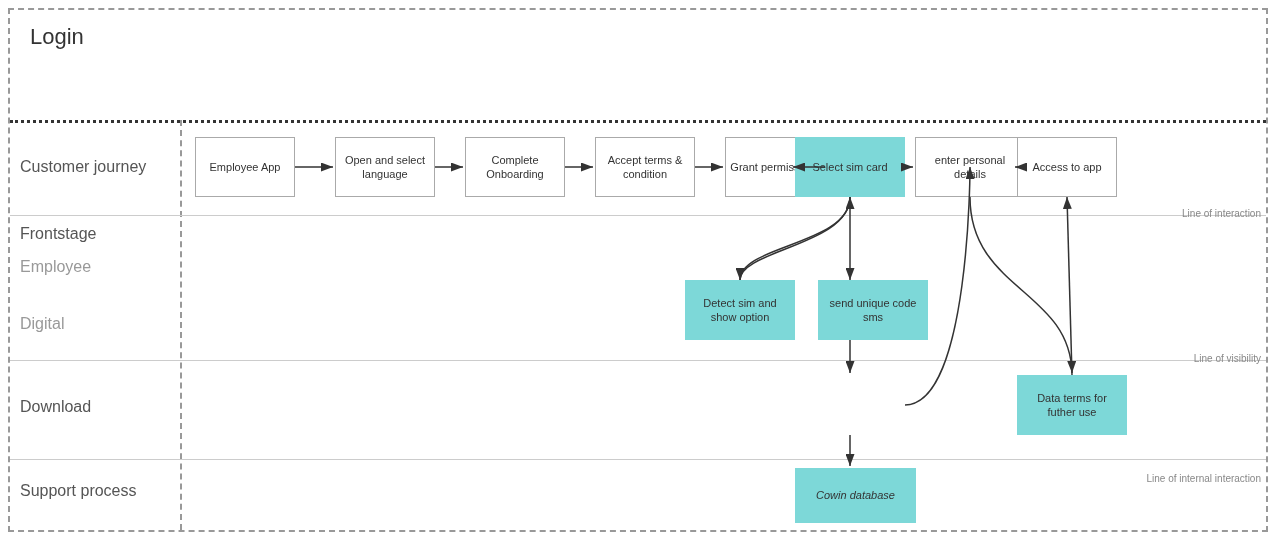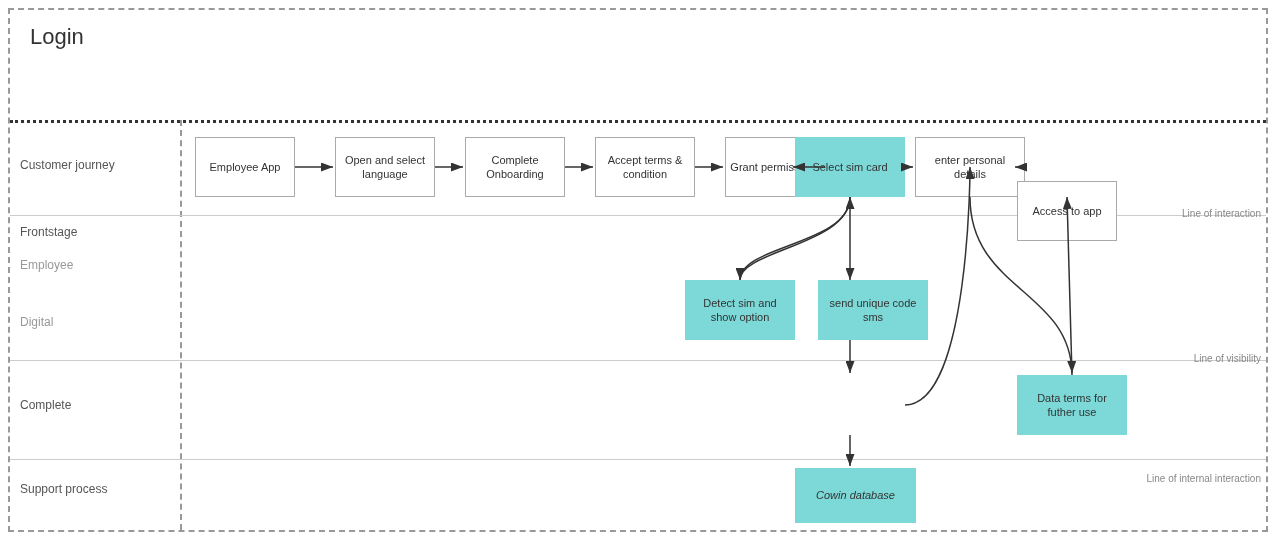--- a/index.html
+++ b/index.html
@@ -46,21 +46,21 @@
       left: 170px;
       width: 0;
       height: calc(100% - 110px);
       border-left: 2px dashed #999;
     }
 
     
     .section-label {
       position: absolute;
       left: 10px;
-      font-size: 12px;
+      font-size: 16px;
       color: #555;
       font-weight: 500;
     }
 
     .section-label.customer-journey { top: 148px; width: 155px; text-align: left; }
     .section-label.frontstage { top: 215px; text-align: right; }
     .section-label.employee { top: 248px; color: #999; }
     .section-label.digital { top: 305px; color: #999; }
     .section-label.backstage { top: 388px; }
     .section-label.support { top: 472px; }
@@ -133,21 +133,21 @@
   <span class="login-title">Login</span>
 
   <div class="dotted-line"></div>
 
   <div class="vert-separator"></div>
 
   <span class="section-label customer-journey">Customer journey</span>
   <span class="section-label frontstage">Frontstage</span>
   <span class="section-label employee">Employee</span>
   <span class="section-label digital">Digital</span>
-  <span class="section-label backstage">Complete</span>
+  <span class="section-label backstage">Download</span>
   <span class="section-label support">Support process</span>
 
   <div class="h-line" style="top: 205px;"></div>
   <div class="h-line" style="top: 350px;"></div>
   <div class="h-line" style="top: 449px;"></div>
 
   <span class="line-label" style="top: 198px;">Line of interaction</span>
   <span class="line-label" style="top: 343px;">Line of visibility</span>
   <span class="line-label" style="top: 463px;">Line of internal interaction</span>
 
@@ -172,21 +172,21 @@
   </div>
 
   <div class="box teal" style="left:785px; top:127px; width:110px; height:60px;">
     <span>Select sim card</span>
   </div>
 
   <div class="box" style="left:905px; top:127px; width:110px; height:60px;">
     <span>enter personal details</span>
   </div>
 
-  <div class="box" style="left:1007px; top:127px; width:100px; height:60px;margin-top:44px;">
+  <div class="box" style="left:1007px; top:127px; width:100px; height:60px;">
     <span>Access to app</span>
   </div>
 
   <div class="box teal" style="left:675px; top:270px; width:110px; height:60px;">
     <span>Detect sim and show option</span>
   </div>
 
   <div class="box teal" style="left:808px; top:270px; width:110px; height:60px;">
     <span>send unique code sms</span>
   </div>

